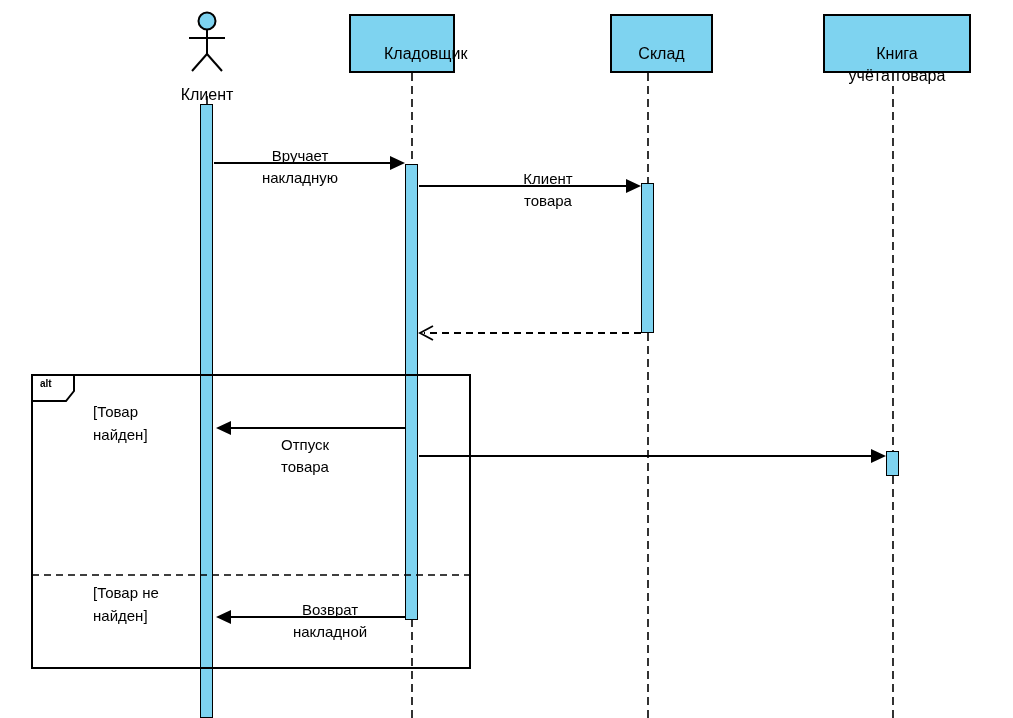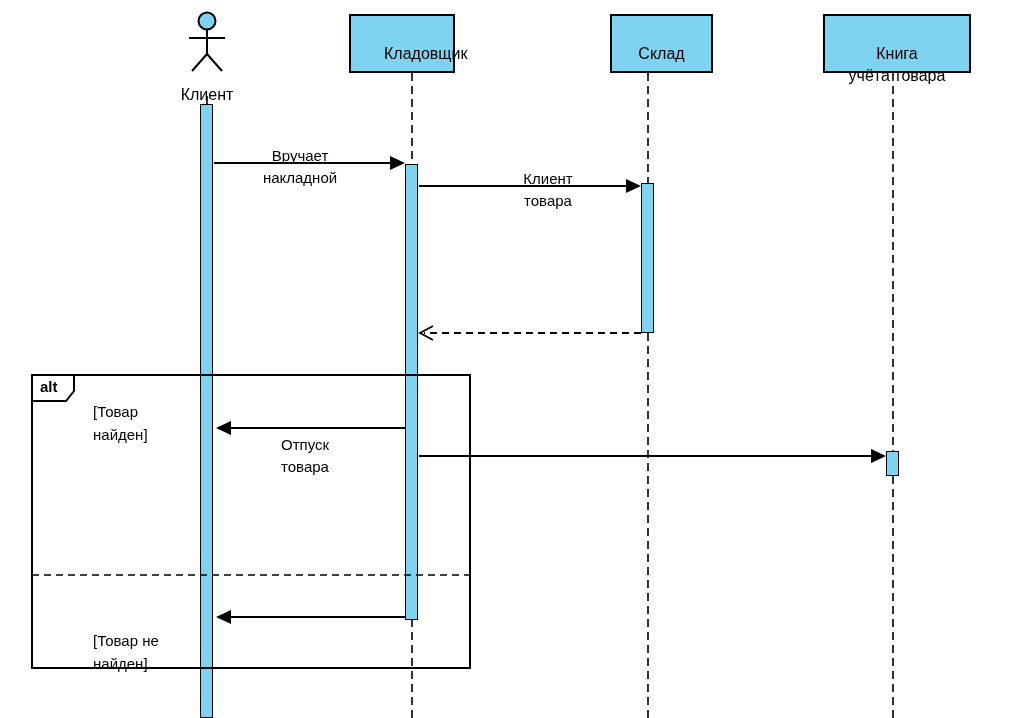--- a/index.html
+++ b/index.html
@@ -29,21 +29,21 @@
     position: absolute; transform: translate(-50%, -50%);
     text-align: center; font-size: 15px; line-height: 22px;
     white-space: pre-line; z-index: 4;
   }
   .guard {
     position: absolute; font-size: 15px; line-height: 23px;
     white-space: pre-line; z-index: 4;
   }
   .alt-tag {
     position: absolute; left: 40px; top: 378px;
-    font-weight: bold; font-size: 15px; z-index: 5;
+    font-weight: bold; font-size: 10px; z-index: 5;
   }
 </style>
 </head>
 <body>
 
 <div class="canvas">
 
   <svg class="layer bg-layer" viewBox="0 0 1013 718">
     <g stroke="#000" stroke-width="1.6" stroke-dasharray="8 5">
       <line x1="207" y1="96" x2="207" y2="718"></line>
@@ -114,23 +114,25 @@
       <rect x="32" y="375" width="438" height="293" fill="none" stroke="#000" stroke-width="2"></rect>
       <path d="M 32,375 L 74,375 L 74,391 L 66,401 L 32,401 Z" fill="#ffffff" stroke="#000" stroke-width="2"></path>
       <line x1="32" y1="575" x2="470" y2="575" stroke="#000" stroke-width="1.6" stroke-dasharray="7 5"></line>
     </g>
   </svg>
 
   <div class="alt-tag">alt</div>
 
   <div class="guard" style="left:93px; top:400px;">[Товар
 найден]</div>
-  <div class="guard" style="left:93px; top:581px;margin-top:48px;">[Товар не
+  <div class="guard" style="left:93px; top:581px;">[Товар не
 найден]</div>
 
   <div class="msg-label" style="left:300px; top:167px;">Вручает
-накладной</div>
+накладную</div>
   <div class="msg-label" style="left:548px; top:190px;">Клиент
 товара</div>
   <div class="msg-label" style="left:305px; top:432px;margin-top:24px;">Отпуск
 товара</div>
+  <div class="msg-label" style="left:330px; top:621px;">Возврат
+накладной</div>
 
 </div>
 
 </body></html>

